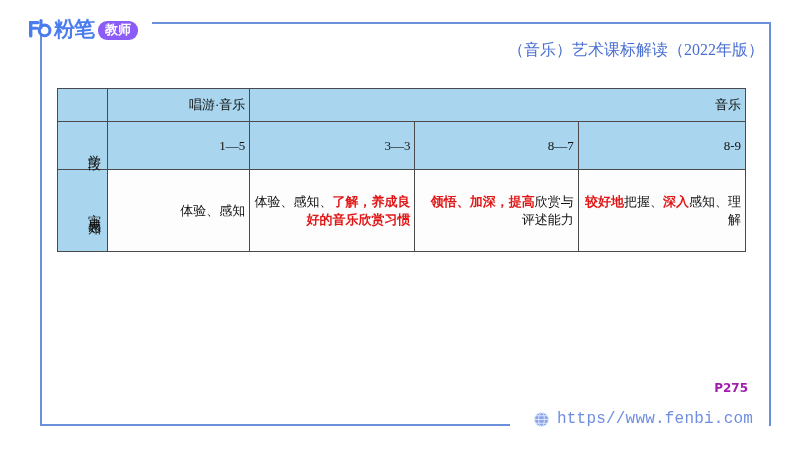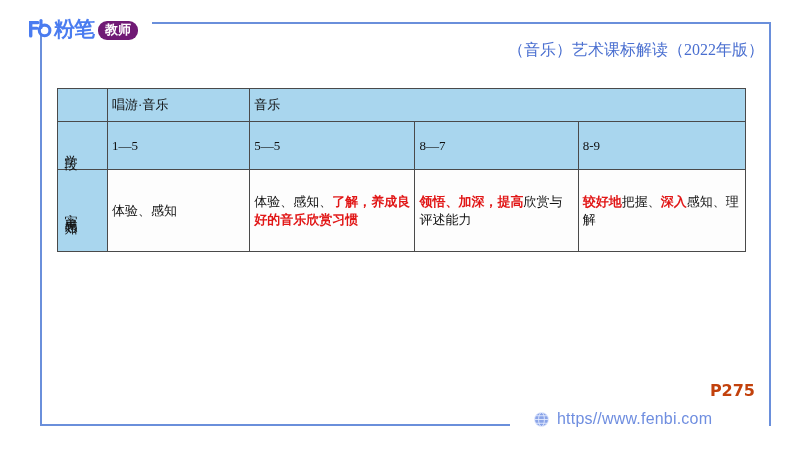--- a/index.html
+++ b/index.html
@@ -39,21 +39,21 @@
   }
   .logo-mark{
     width:26px;height:22px;position:relative;flex:0 0 auto;
   }
   .logo-word{
     font-family:"DejaVu Sans","Liberation Sans",sans-serif;
     font-size:21px;font-weight:700;color:#4a7cf0;
     letter-spacing:-1px;line-height:22px;
   }
   .logo-badge{
-    background:#701a75;color:#fff;border-radius:9px;
+    background:#8b5cf6;color:#fff;border-radius:9px;
     font-family:"DejaVu Sans","Liberation Sans",sans-serif;
     font-size:13px;font-weight:700;
     padding:2px 7px 3px 7px;line-height:14px;margin-left:2px;
   }
 
   
   .header-title{
     position:absolute;right:36px;top:40px;
     font-size:16px;color:#4a6fd0;
     font-family:"Liberation Serif","DejaVu Serif",serif;
@@ -69,21 +69,21 @@
 
   
   .tbl-wrap{position:absolute;left:57px;top:88px;width:689px;}
   table.goal{
     border-collapse:collapse;width:689px;
     table-layout:fixed;
     border:1px solid #4a4a4a;
   }
   table.goal td{
     border:1px solid #4a4a4a;
-    text-align:left;vertical-align:middle;
+    text-align:right;vertical-align:middle;
     font-size:13px;color:#111;
     padding:3px 4px;
     line-height:1.35;
   }
   .c1{width:50px;}
   .c2{width:142px;}
   .c3{width:165px;}
   .c4{width:163px;}
   .c5{width:167px;}
   .blue{background:#a9d6ee;}
@@ -94,33 +94,33 @@
   }
   .hrow td{height:26px;font-size:14px;}
   .srow td{height:41px;font-size:14px;}
   .brow td{height:75px;}
   .red{color:#e11717;font-weight:700;}
   .blk{color:#111;}
   .cellbody{display:block;}
 
   
   .pagenum{
-    position:absolute;right:45px;top:381px;
+    position:absolute;right:52px;top:381px;
     font-family:"DejaVu Sans","Liberation Sans",sans-serif;
-    font-size:16px;font-weight:700;color:#c2410c;
+    font-size:12px;font-weight:700;color:#a21caf;
   }
 
   
   .footer{
     position:absolute;left:533px;top:410px;
     display:flex;align-items:center;gap:7px;
   }
   .globe{width:17px;height:17px;flex:0 0 auto;}
   .url{
-    font-family:Liberation Sans, sans-serif;
+    font-family:Liberation Mono, monospace;
     font-size:16px;color:#6f8ee0;letter-spacing:.2px;white-space:nowrap;
   }
 </style>
 </head>
 <body>
 
 <div class="slide">
 
   <div class="frame-top"></div>
   <div class="frame-right"></div>
@@ -155,21 +155,21 @@
         <tr class="hrow">
           <td class="blue"></td>
           <td class="blue">唱游·音乐</td>
           <td class="blue" colspan="3">音乐</td>
         </tr>
         <tr class="srow">
           <td class="blue">
             <span class="vtxt">学段</span>
           </td>
           <td class="blue">1—5</td>
-          <td class="blue">5—5</td>
+          <td class="blue">3—3</td>
           <td class="blue">8—7</td>
           <td class="blue">8-9</td>
         </tr>
         <tr class="brow">
           <td class="blue">
             <span class="vtxt">审美感知</span>
           </td>
           <td class="white">
             <span class="cellbody"><span class="blk">体验、感知</span></span>
           </td>

